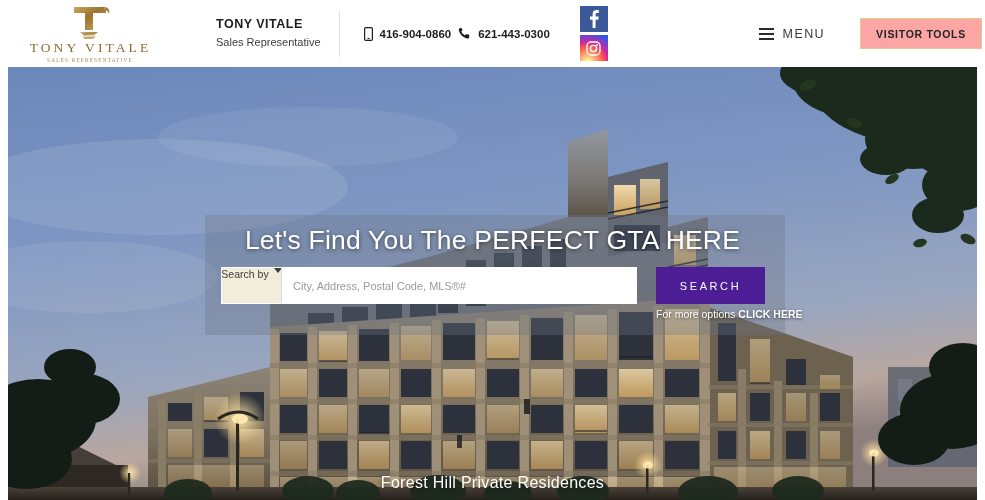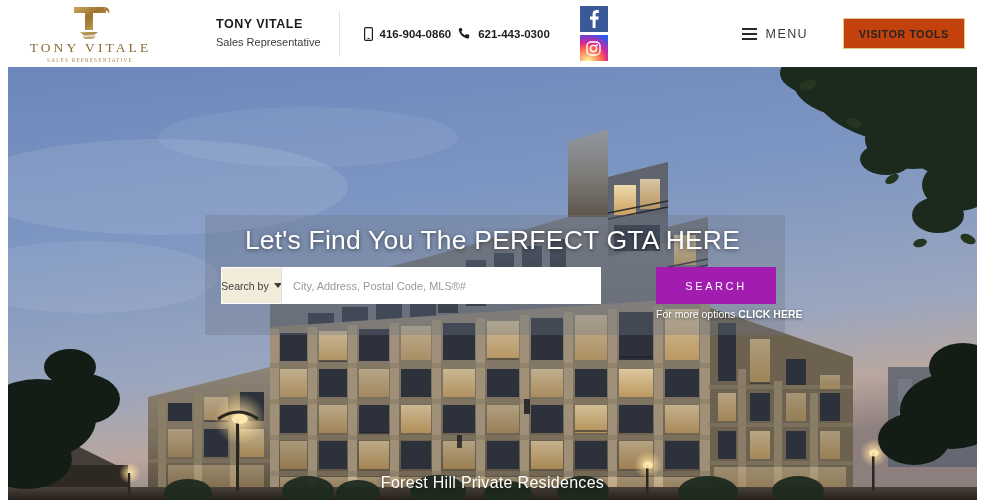--- a/index.html
+++ b/index.html
@@ -119,21 +119,21 @@
   .ig {
     background: radial-gradient(circle at 28% 105%, #fdf497 0%, #fdf497 5%,
       #fd5949 45%, #d6249f 60%, #285AEB 90%);
   }
 
   
   .nav-right {
     margin-left: auto;
     display: flex;
     align-items: center;
-    padding-right: 20px;
+    padding-right: 3px;
     justify-content: center;
   }
   .menu-btn {
     display: flex;
     align-items: center;
     gap: 9px;
     cursor: pointer;
     margin-right: 35px;
   }
   .burger { display: flex; flex-direction: column; gap: 3px; }
@@ -145,21 +145,21 @@
   }
   .menu-label {
     font-size: 12.5px;
     color: #3a3a3a;
     letter-spacing: 1.4px;
   }
   .visitor-tools {
     width: 122px;
     height: 31px;
     border: 1px solid #e3ca8e;
-    background: #c2410c;
+    background: #fca5a5;
     display: flex;
     align-items: center;
     justify-content: center;
     font-size: 10.5px;
     font-weight: bold;
     letter-spacing: 0.7px;
     color: #232323;
     cursor: pointer;
   }
 
@@ -210,55 +210,55 @@
     display: flex;
     align-items: stretch;
   }
   .search-by {
     width: 60px;
     height: 37px;
     background: #f2ecdb;
     border: 1px solid #ffffff;
     border-right: none;
     display: flex;
-    align-items: center;
+    align-items: flex-start;
     justify-content: center;
     gap: 5px;
     font-size: 10.5px;
     color: #3d3d3d;
     cursor: pointer;
     white-space: nowrap;
   }
   .caret {
     width: 0; height: 0;
     border-left: 4px solid transparent;
     border-right: 4px solid transparent;
     border-top: 5px solid #3d3d3d;
   }
   .search-input {
-    width: 320px;
+    width: 356px;
     height: 37px;
     background: #ffffff;
     border: 1px solid #ffffff;
     border-left: 1px solid #dedede;
     padding: 0 0 0 11px;
     font-family: "Liberation Sans", sans-serif;
     font-size: 11px;
     color: #2b2b2b;
     outline: none;
   }
   .search-input::placeholder { color: #9a9a9a; }
 
   .search-btn {
     position: absolute;
     left: 648px;
     top: 200px;
-    width: 120px;
+    width: 109px;
     height: 37px;
-    background: #a21caf;
+    background: #4c1d95;
     border: none;
     color: #ffffff;
     font-family: "Liberation Sans", sans-serif;
     font-size: 11px;
     letter-spacing: 2.6px;
     cursor: pointer;
   }
 
   .more-options {
     position: absolute;

